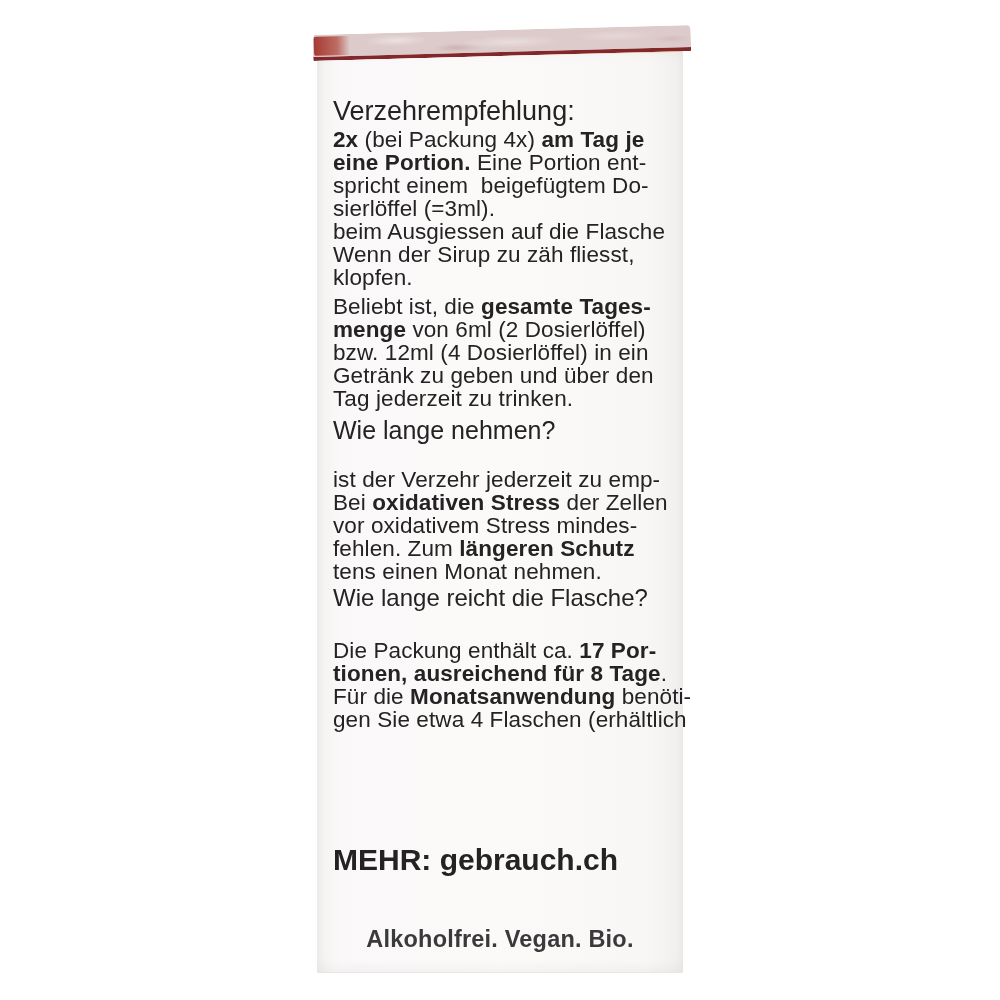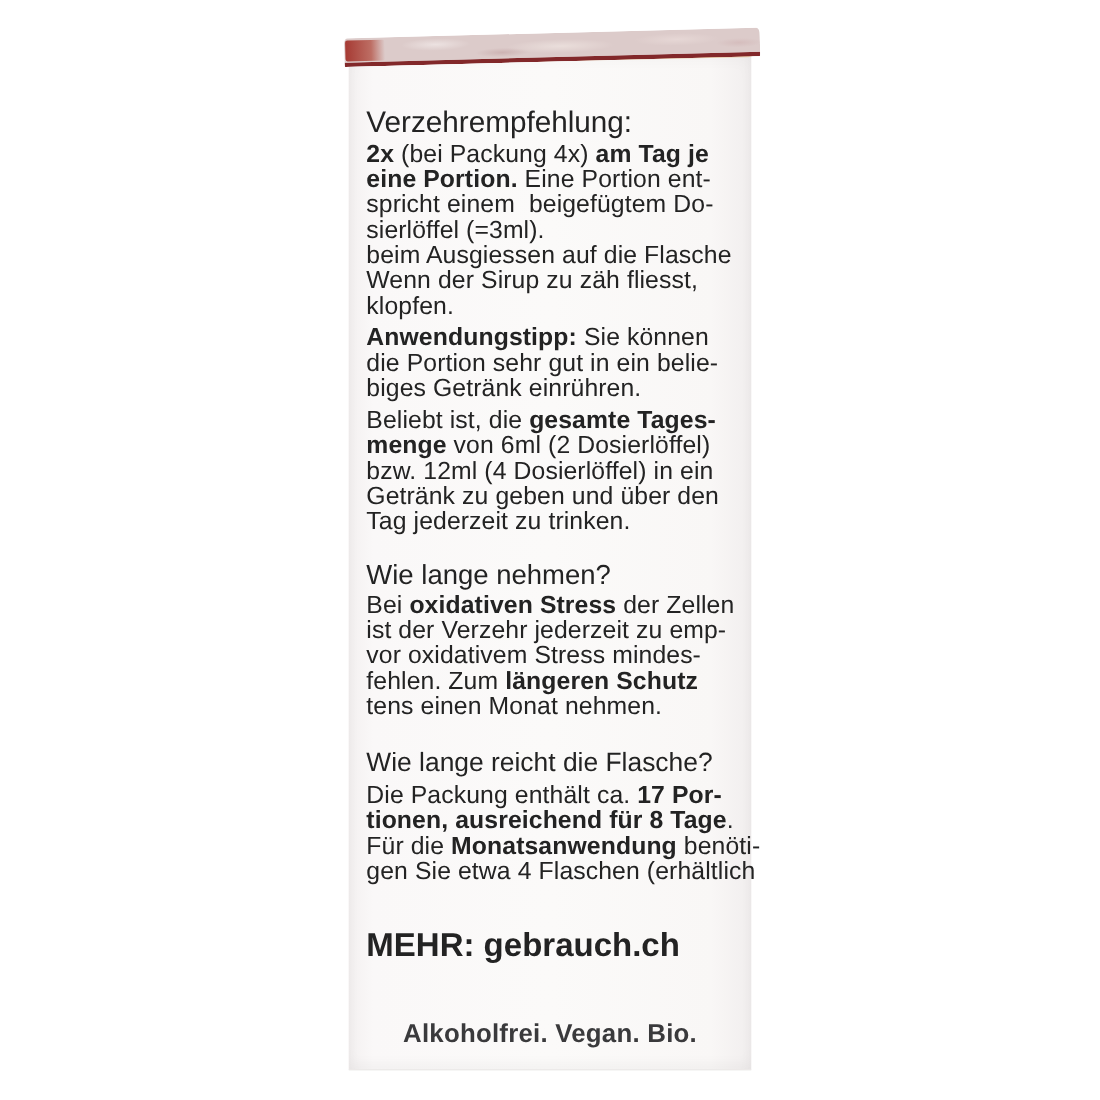--- a/index.html
+++ b/index.html
@@ -142,35 +142,30 @@
       <div class="para">
         <div class="line"><span class="b">2x</span><span> (bei Packung 4x) </span><span class="b">am Tag je</span></div>
         <div class="line"><span class="b">eine Portion.</span><span> Eine Portion ent-</span></div>
         <div class="line"><span>spricht einem  beigefügtem Do-</span></div>
         <div class="line"><span>sierlöffel (=3ml).</span></div>
         <div class="line"><span>beim Ausgiessen auf die Flasche</span></div>
         <div class="line"><span>Wenn der Sirup zu zäh fliesst,</span></div>
         <div class="line"><span>klopfen.</span></div>
       </div>
       <div class="para">
-        <div class="line"><span class="b">Anwendungstipp:</span><span> Sie können</span></div>
-        <div class="line"><span>die Portion sehr gut in ein belie-</span></div>
-        <div class="line"><span>biges Getränk einrühren.</span></div>
-      </div>
-      <div class="para">
         <div class="line"><span>Beliebt ist, die </span><span class="b">gesamte Tages-</span></div>
         <div class="line"><span class="b">menge</span><span> von 6ml (2 Dosierlöffel)</span></div>
         <div class="line"><span>bzw. 12ml (4 Dosierlöffel) in ein</span></div>
         <div class="line"><span>Getränk zu geben und über den</span></div>
         <div class="line"><span>Tag jederzeit zu trinken.</span></div>
       </div>
       <div class="heading h2">Wie lange nehmen?</div>
       <div class="para">
+        <div class="line"><span>ist der Verzehr jederzeit zu emp-</span></div>
         <div class="line"><span>Bei </span><span class="b">oxidativen Stress</span><span> der Zellen</span></div>
-        <div class="line"><span>ist der Verzehr jederzeit zu emp-</span></div>
         <div class="line"><span>vor oxidativem Stress mindes-</span></div>
         <div class="line"><span>fehlen. Zum </span><span class="b">längeren Schutz</span></div>
         <div class="line"><span>tens einen Monat nehmen.</span></div>
       </div>
       <div class="heading h3">Wie lange reicht die Flasche?</div>
       <div class="para">
         <div class="line"><span>Die Packung enthält ca. </span><span class="b">17 Por-</span></div>
         <div class="line"><span class="b">tionen, ausreichend für 8 Tage</span><span>.</span></div>
         <div class="line"><span>Für die </span><span class="b">Monatsanwendung</span><span> benöti-</span></div>
         <div class="line"><span>gen Sie etwa 4 Flaschen (erhältlich</span></div>

